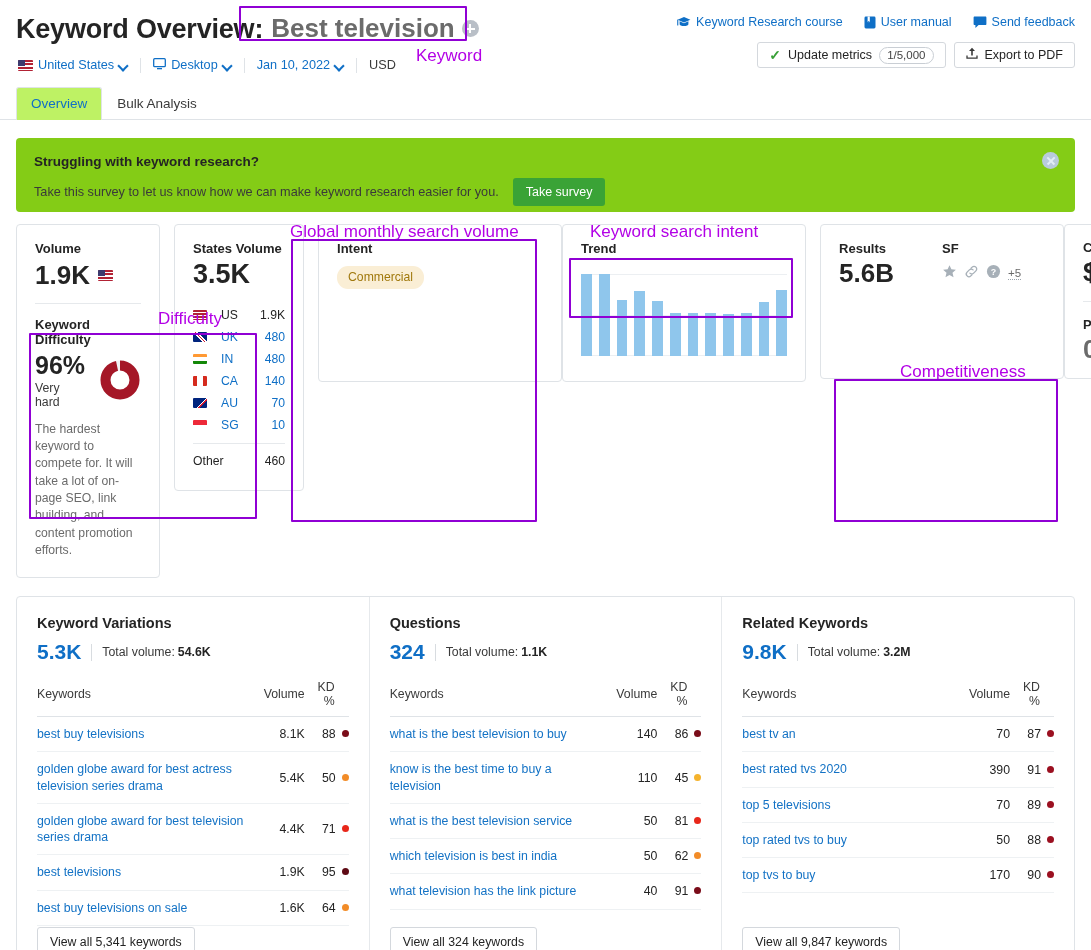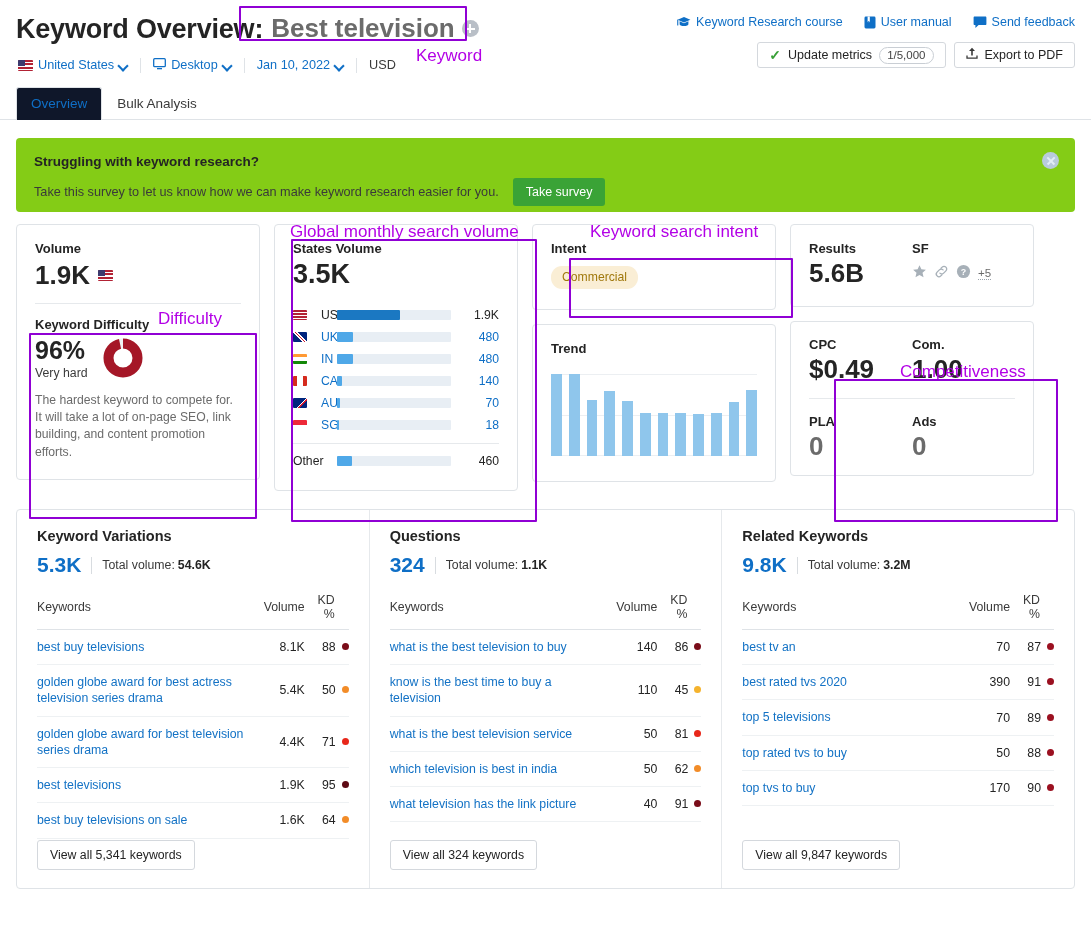--- a/index.html
+++ b/index.html
@@ -82,21 +82,21 @@
   .flag::before { content:""; position:absolute; left:0; top:0; width:7px; height:6px; background:#3c3b6e; }
 
   
   .tabs { display:flex; align-items:flex-end; margin-top:6px; padding-left:16px;
           border-bottom:1px solid #dfe3e7; }
   .tab {
     font-size:13.5px; padding:8px 14px 9px; cursor:pointer; color:#3a3a3a;
     border:1px solid transparent; border-bottom:none; position:relative; top:1px;
   }
   .tab.active {
-    color:#0f6fc6; background:#0f172a; border-color:#dfe3e7;
+    color:#0f6fc6; background:#bef264; border-color:#dfe3e7;
     border-radius:3px 3px 0 0;
   }
 
   
   .banner {
     margin:18px 16px 0; background:#84cc16; border-radius:4px;
     padding:16px 18px 17px; position:relative; height:74px;
   }
   .banner-title { font-size:13.5px; font-weight:bold; color:#242424; }
   .banner-row { display:flex; align-items:center; gap:14px; margin-top:9px; }
@@ -112,21 +112,21 @@
   }
   .close-circle::before, .close-circle::after {
     content:""; position:absolute; left:3.6px; top:8px; width:10px; height:1.6px;
     background:#e3eef8;
   }
   .close-circle::before { transform:rotate(45deg); }
   .close-circle::after  { transform:rotate(-45deg); }
 
   
   .cards { display:flex; gap:14px; padding:12px 16px 0; align-items:flex-start; }
-  .col { display:flex; flex-direction:column; gap:14px; }
+  .col { display:flex; flex-direction:row; }
   .card {
     border:1px solid #dfe3e7; border-radius:4px; background:#fff;
   }
   .card-label { font-size:13px; font-weight:bold; color:#242424; }
   .big-num { font-size:26px; font-weight:bold; color:#242424; line-height:1.12; }
 
   
   .vol-card { width:244px; padding:0; }
   .vol-top { padding:16px 18px 13px; }
   .vol-val { display:flex; align-items:center; gap:8px; margin-top:5px; }
@@ -407,21 +407,21 @@
           <span class="gv-num">70</span>
         </div>
         <div class="gv-row">
           <span class="gv-cc">
             <span class="fl" style="background:linear-gradient(#ed2939 0 50%,#fff 50% 100%)"></span>
             <span>SG</span>
           </span>
           <span class="gv-bar">
             <span class="" style="width:2%"></span>
           </span>
-          <span class="gv-num">18</span>
+          <span class="gv-num">10</span>
         </div>
         <div class="gv-sep"></div>
         <div class="gv-row">
           <span class="gv-cc dark">Other</span>
           <span class="gv-bar">
             <span style="width:13%"></span>
           </span>
           <span class="gv-num dark">460</span>
         </div>
       </div>

